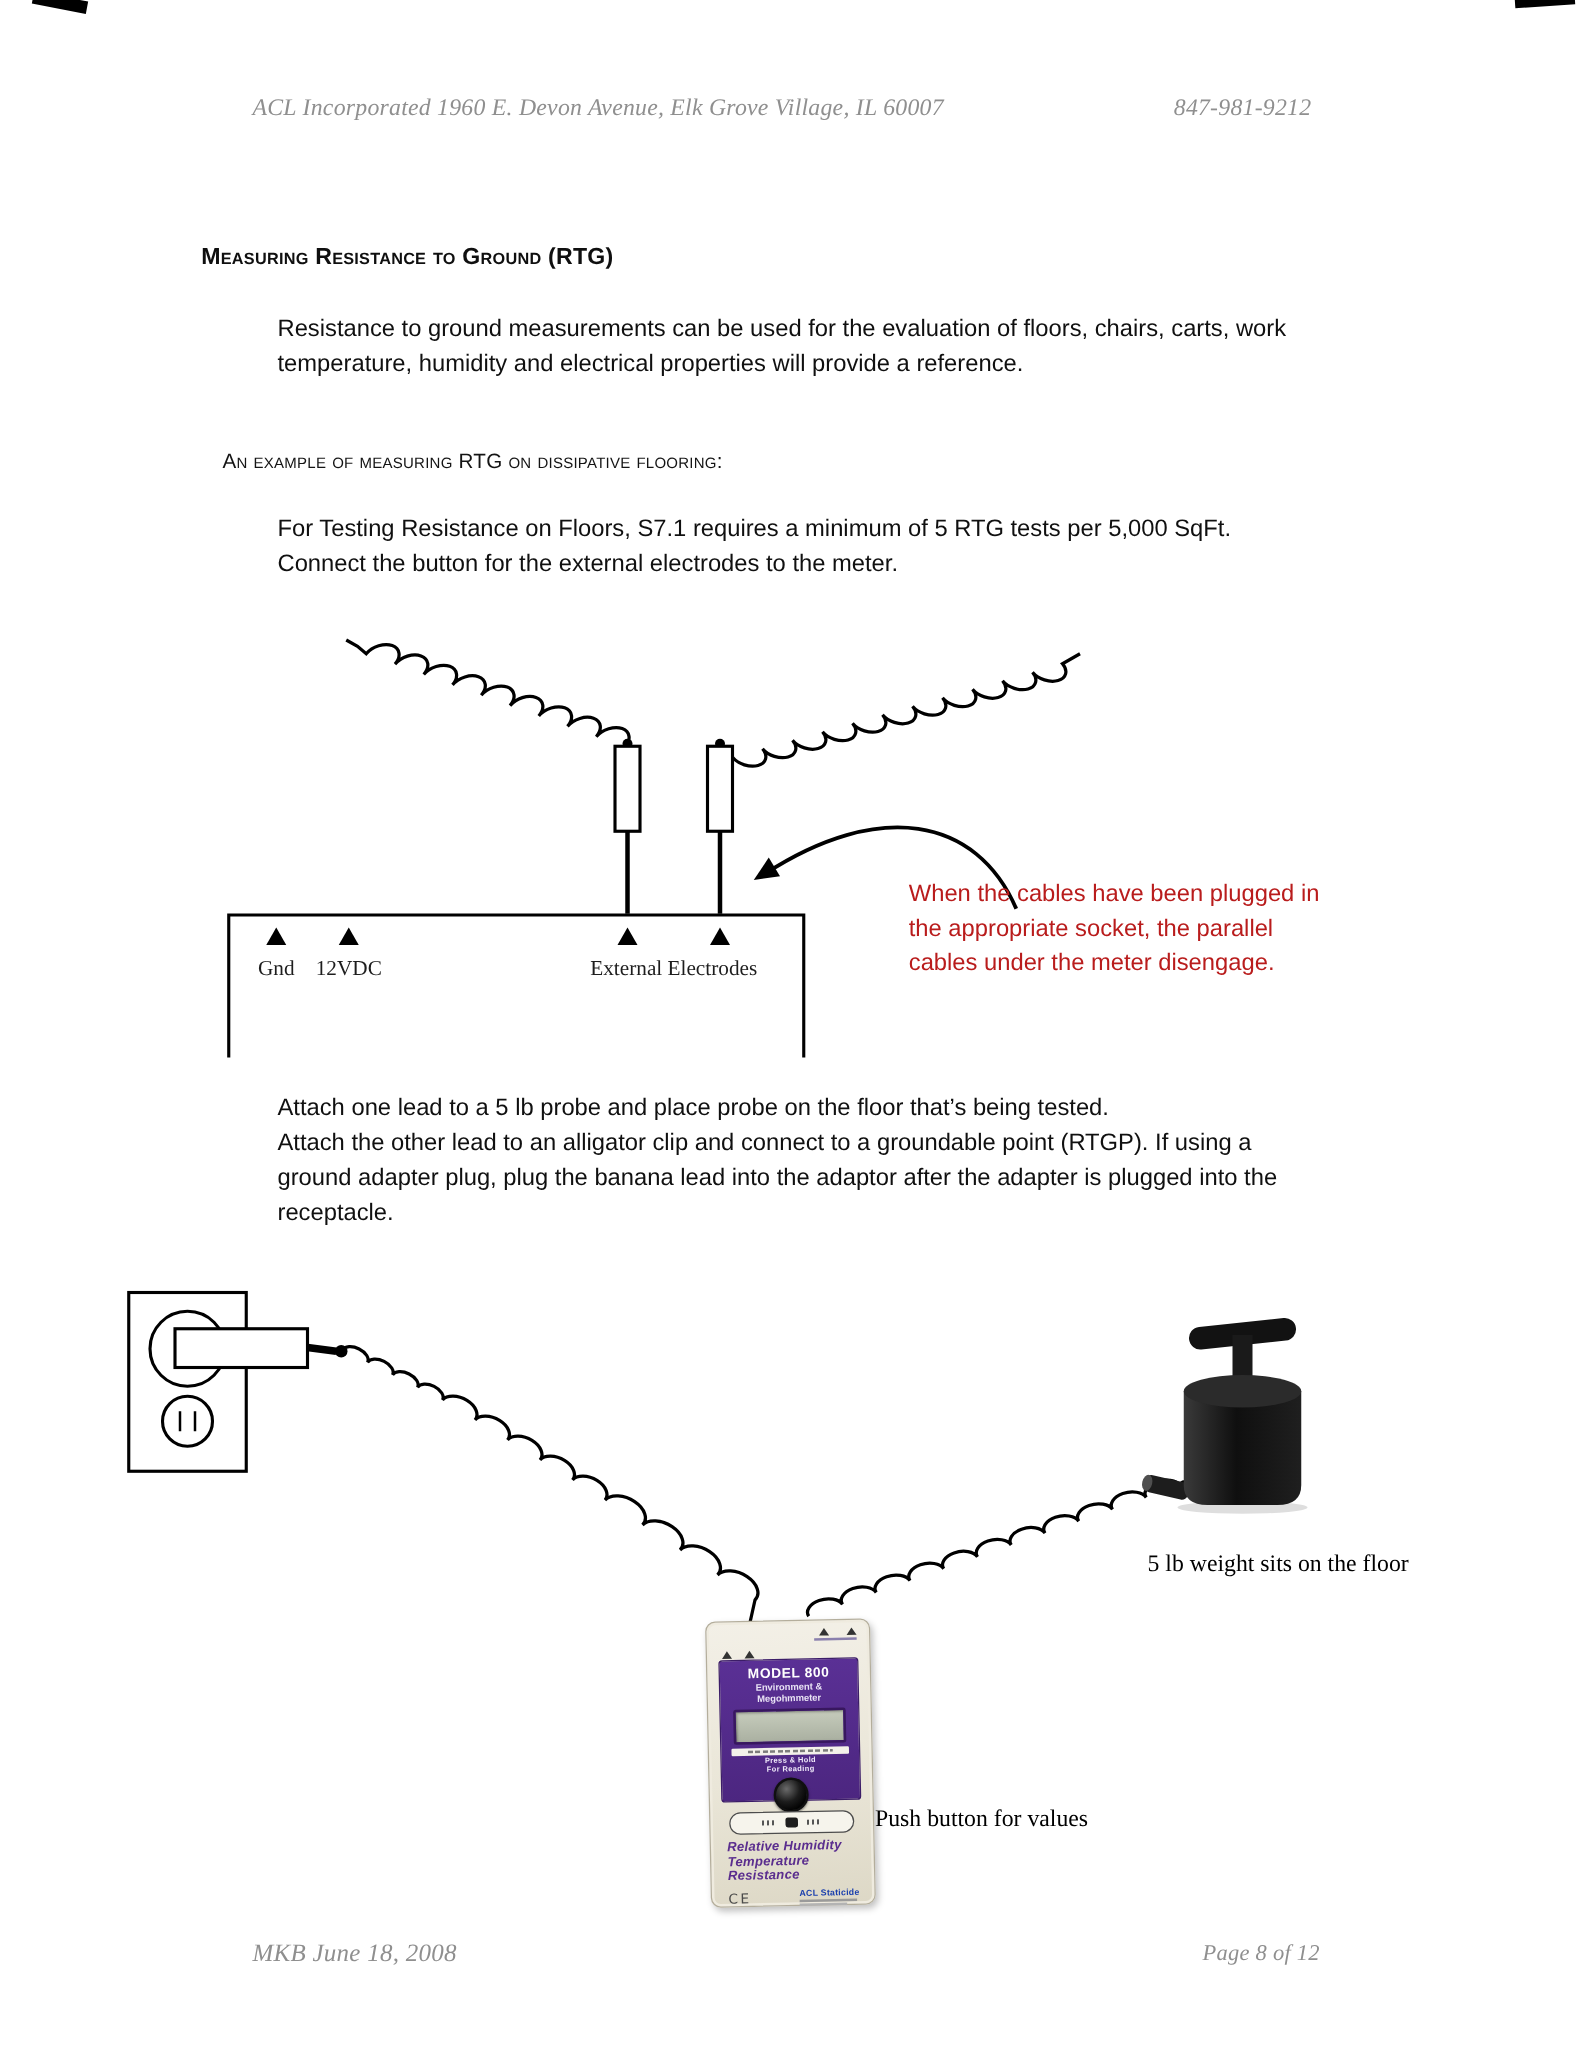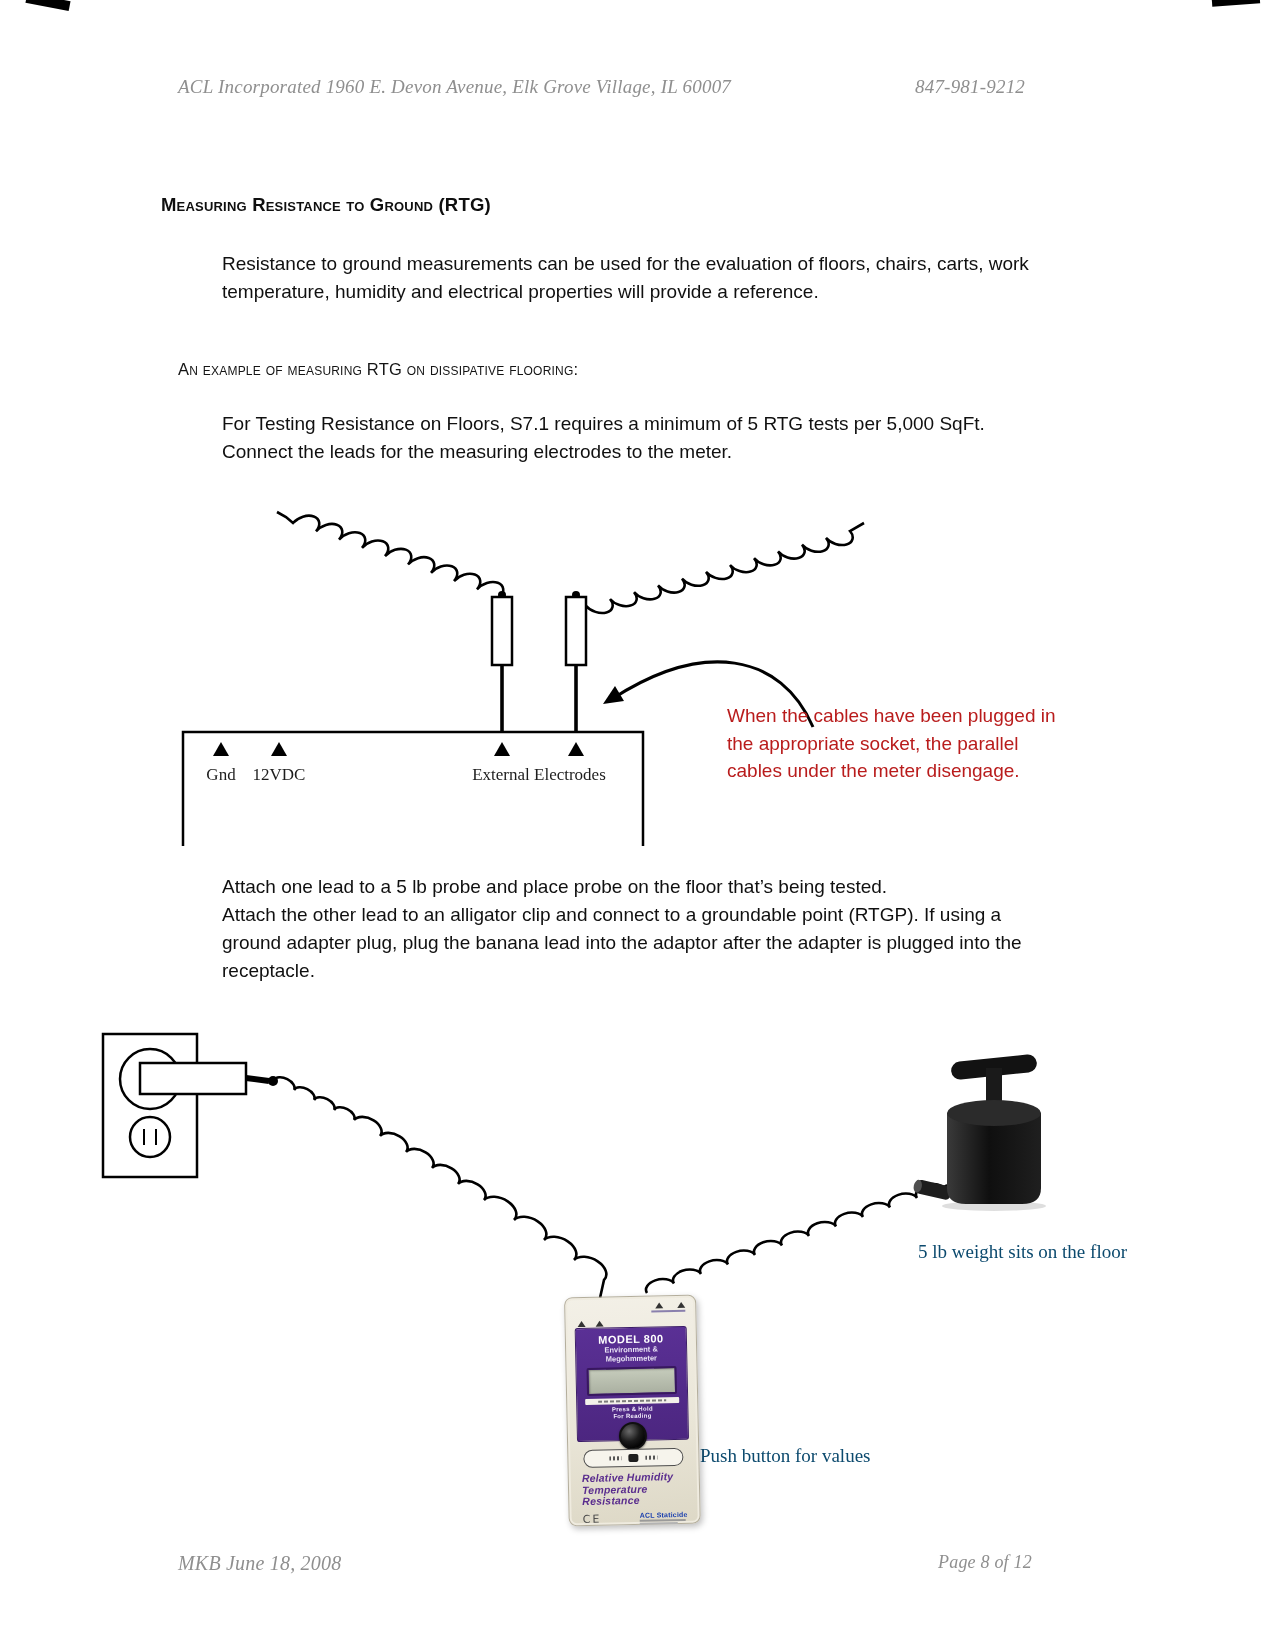--- a/index.html
+++ b/index.html
@@ -6,36 +6,36 @@
   .page{
     position:relative;width:1275px;height:1650px;background:#fff;overflow:hidden;
     font-family:"Liberation Sans",sans-serif;color:#111;
   }
   .abs{position:absolute;}
   
   .artifact{position:absolute;background:#000;}
   
   .hf{
     font-family:"Liberation Serif",serif;font-style:italic;color:#8f8f8f;
-    font-size:19px;letter-spacing:.2px;white-space:nowrap;
+    font-size:19px;letter-spacing:.2px;white-space:nowrap;margin-left:24px;
   }
   
   .h1{
     font-variant:small-caps;font-weight:bold;font-size:18.5px;color:#0f0f0f;
     letter-spacing:.2px;white-space:nowrap;
   }
   .h2{
     font-variant:small-caps;font-weight:400;font-size:16.5px;color:#141414;
     letter-spacing:.2px;white-space:nowrap;
   }
   
   .bline{font-size:19px;line-height:28px;color:#101010;white-space:nowrap;margin-left:44px;}
   .noteline{font-size:19px;line-height:27.5px;color:#b91c1c;white-space:nowrap;}
   
-  .cap{font-family:"Liberation Serif",serif;font-size:19px;color:#0c4a6e;white-space:nowrap;}
+  .cap{font-family:"Liberation Serif",serif;font-size:19px;color:#000000;white-space:nowrap;}
   
   svg.vector{position:absolute;left:0;top:0;pointer-events:none;}
   .dlabel{font-family:"Liberation Serif",serif;font-size:17px;fill:#1d1d1d;}
 
   
   .meter{
     position:absolute;left:564px;top:1296px;width:130px;height:227px;
     background:linear-gradient(175deg,#f3f0e7 0%,#eae6d8 55%,#ddd8c6 100%);
     border:1px solid #b4ae9c;border-radius:8px;
     box-shadow:2px 3px 6px rgba(0,0,0,.25), inset 0 0 0 2px #efebdf;
@@ -95,21 +95,21 @@
 
   <div class="abs" style="left:178px;top:250px;">
     <div class="bline">Resistance to ground measurements can be used for the evaluation of floors, chairs, carts, work</div>
     <div class="bline">temperature, humidity and electrical properties will provide a reference.</div>
   </div>
 
   <div class="abs h2" style="left:178px;top:360px;">An example of measuring RTG on dissipative flooring:</div>
 
   <div class="abs" style="left:178px;top:410px;">
     <div class="bline">For Testing Resistance on Floors, S7.1 requires a minimum of 5 RTG tests per 5,000 SqFt.</div>
-    <div class="bline">Connect the leads for the measuring electrodes to the meter.</div>
+    <div class="bline">Connect the button for the external electrodes to the meter.</div>
   </div>
 
   <svg class="vector" width="1275" height="1650" viewBox="0 0 1275 1650">
 
     <defs>
       <linearGradient id="wgrad" x1="0" y1="0" x2="1" y2="0">
         <stop offset="0" stop-color="#3a3a3a"></stop>
         <stop offset="0.45" stop-color="#0f0f0f"></stop>
         <stop offset="1" stop-color="#1f1f1f"></stop>
       </linearGradient>

